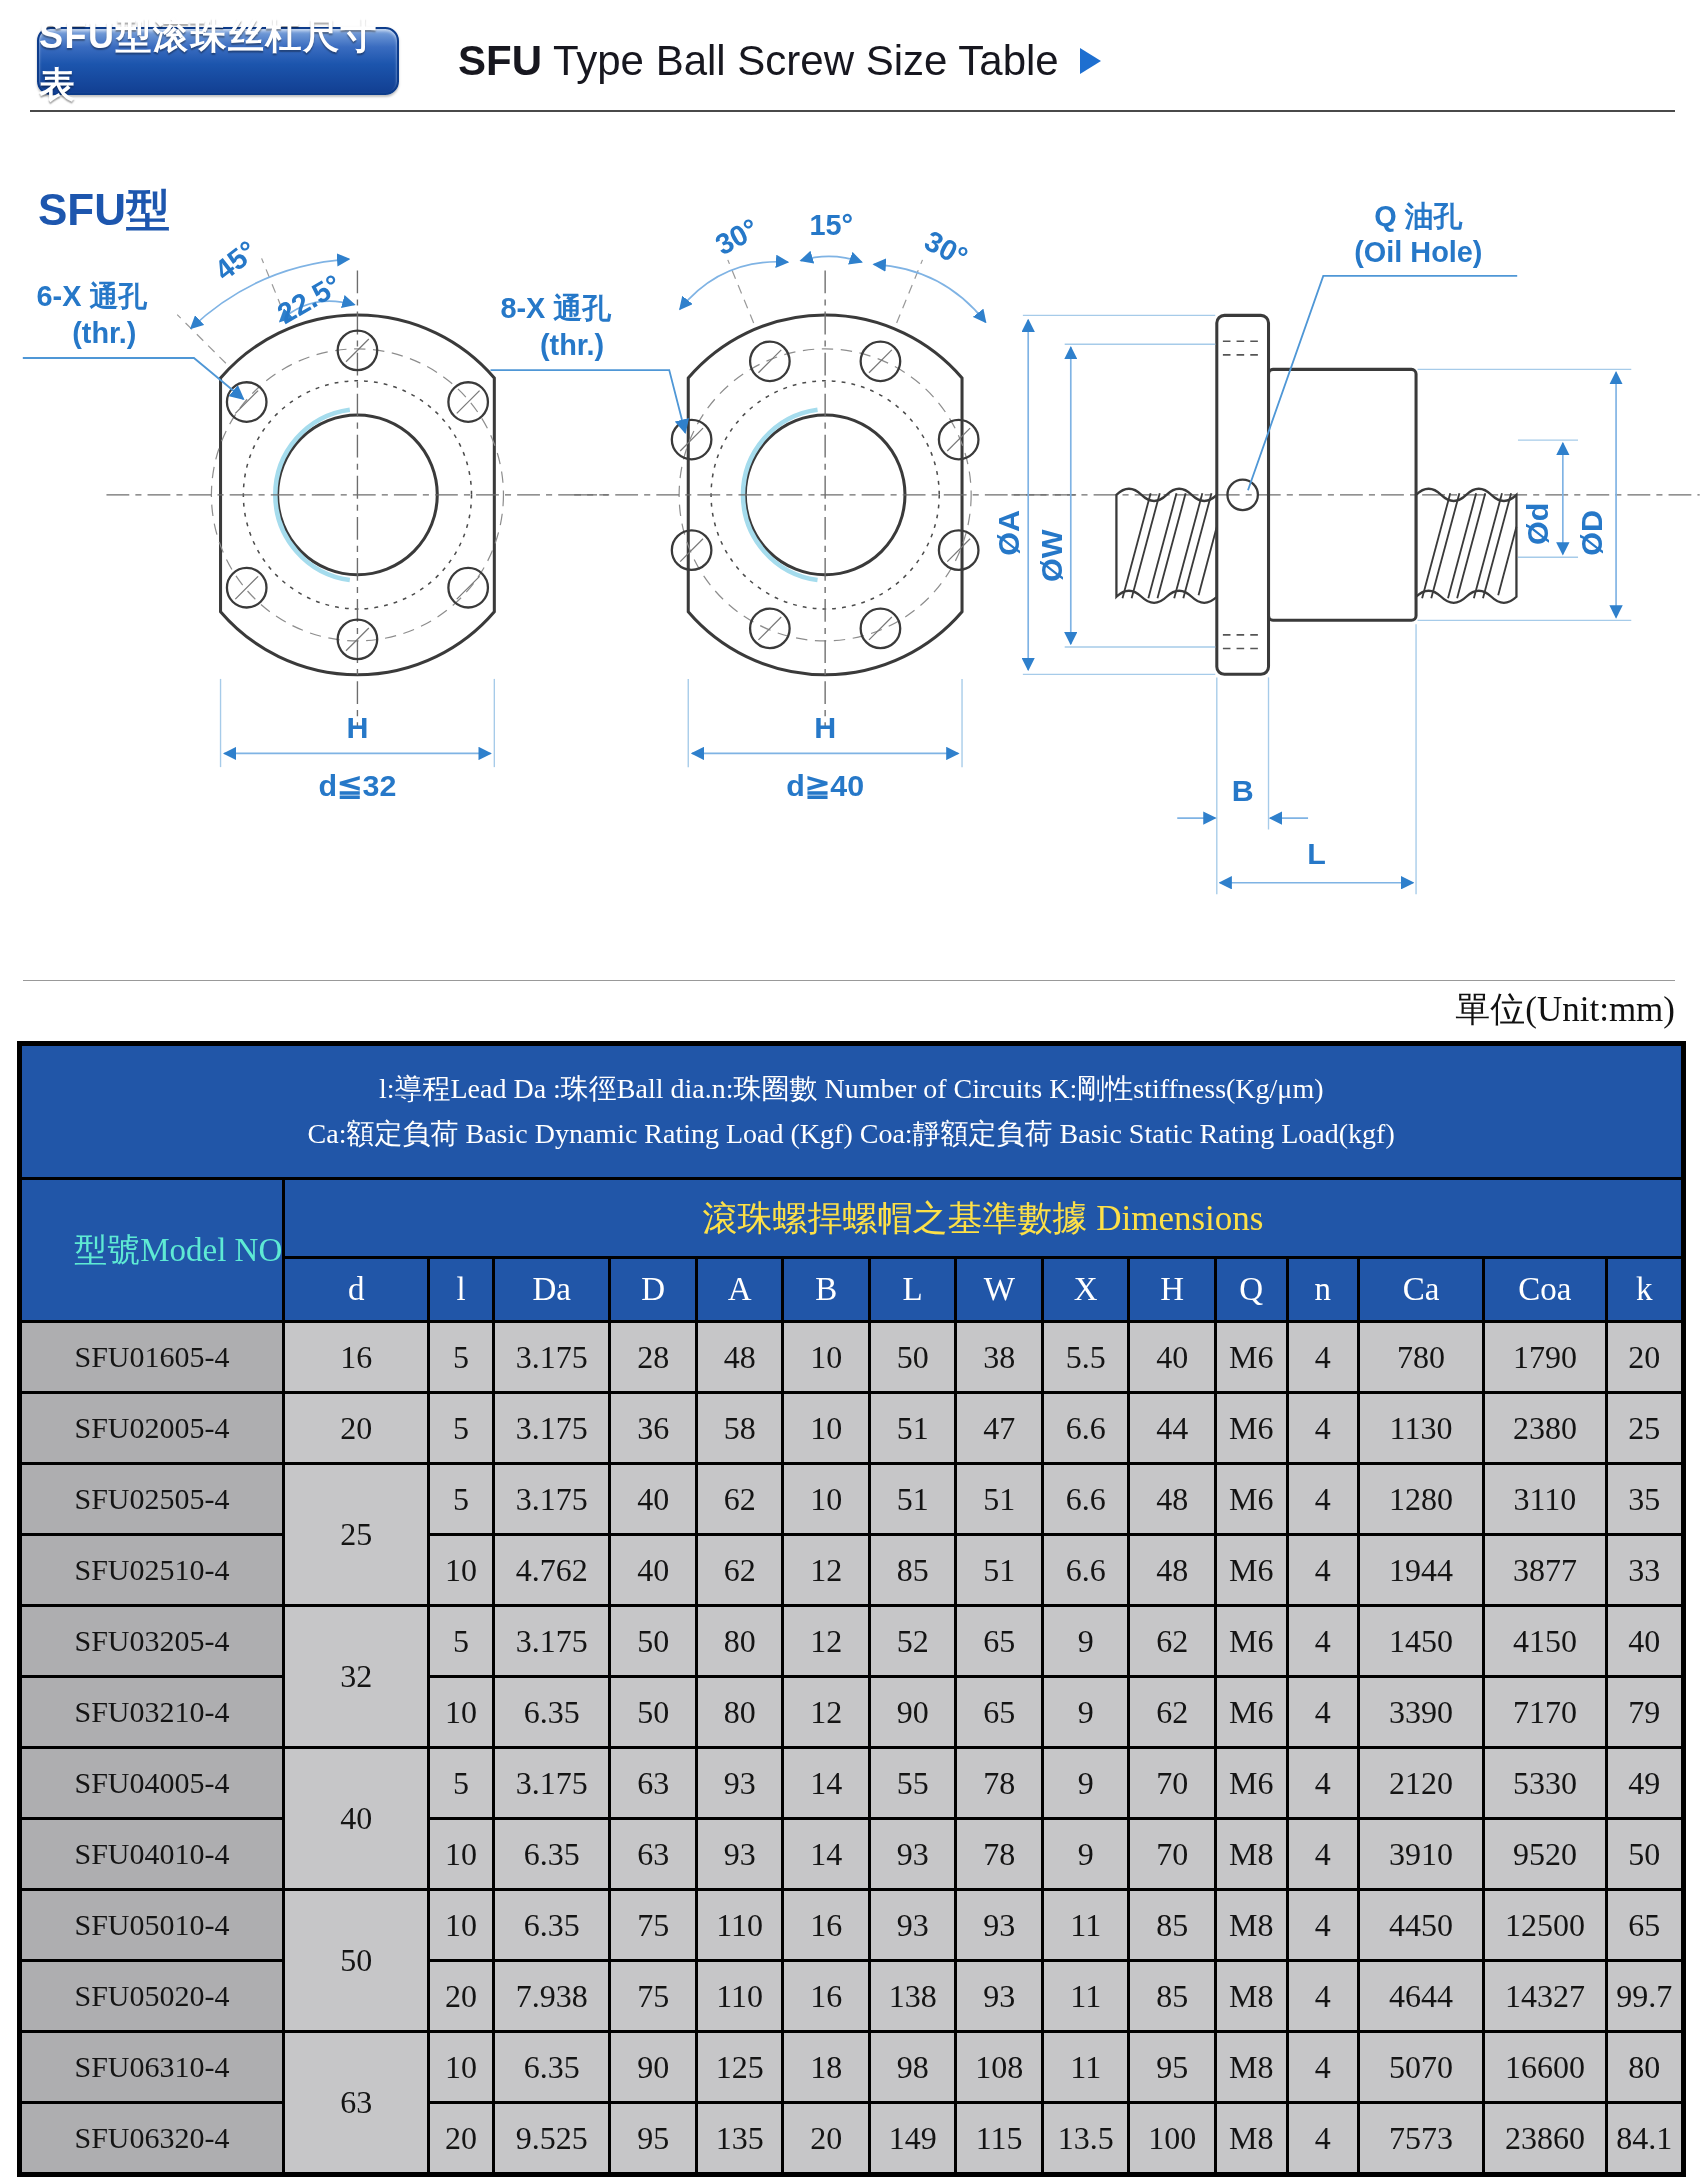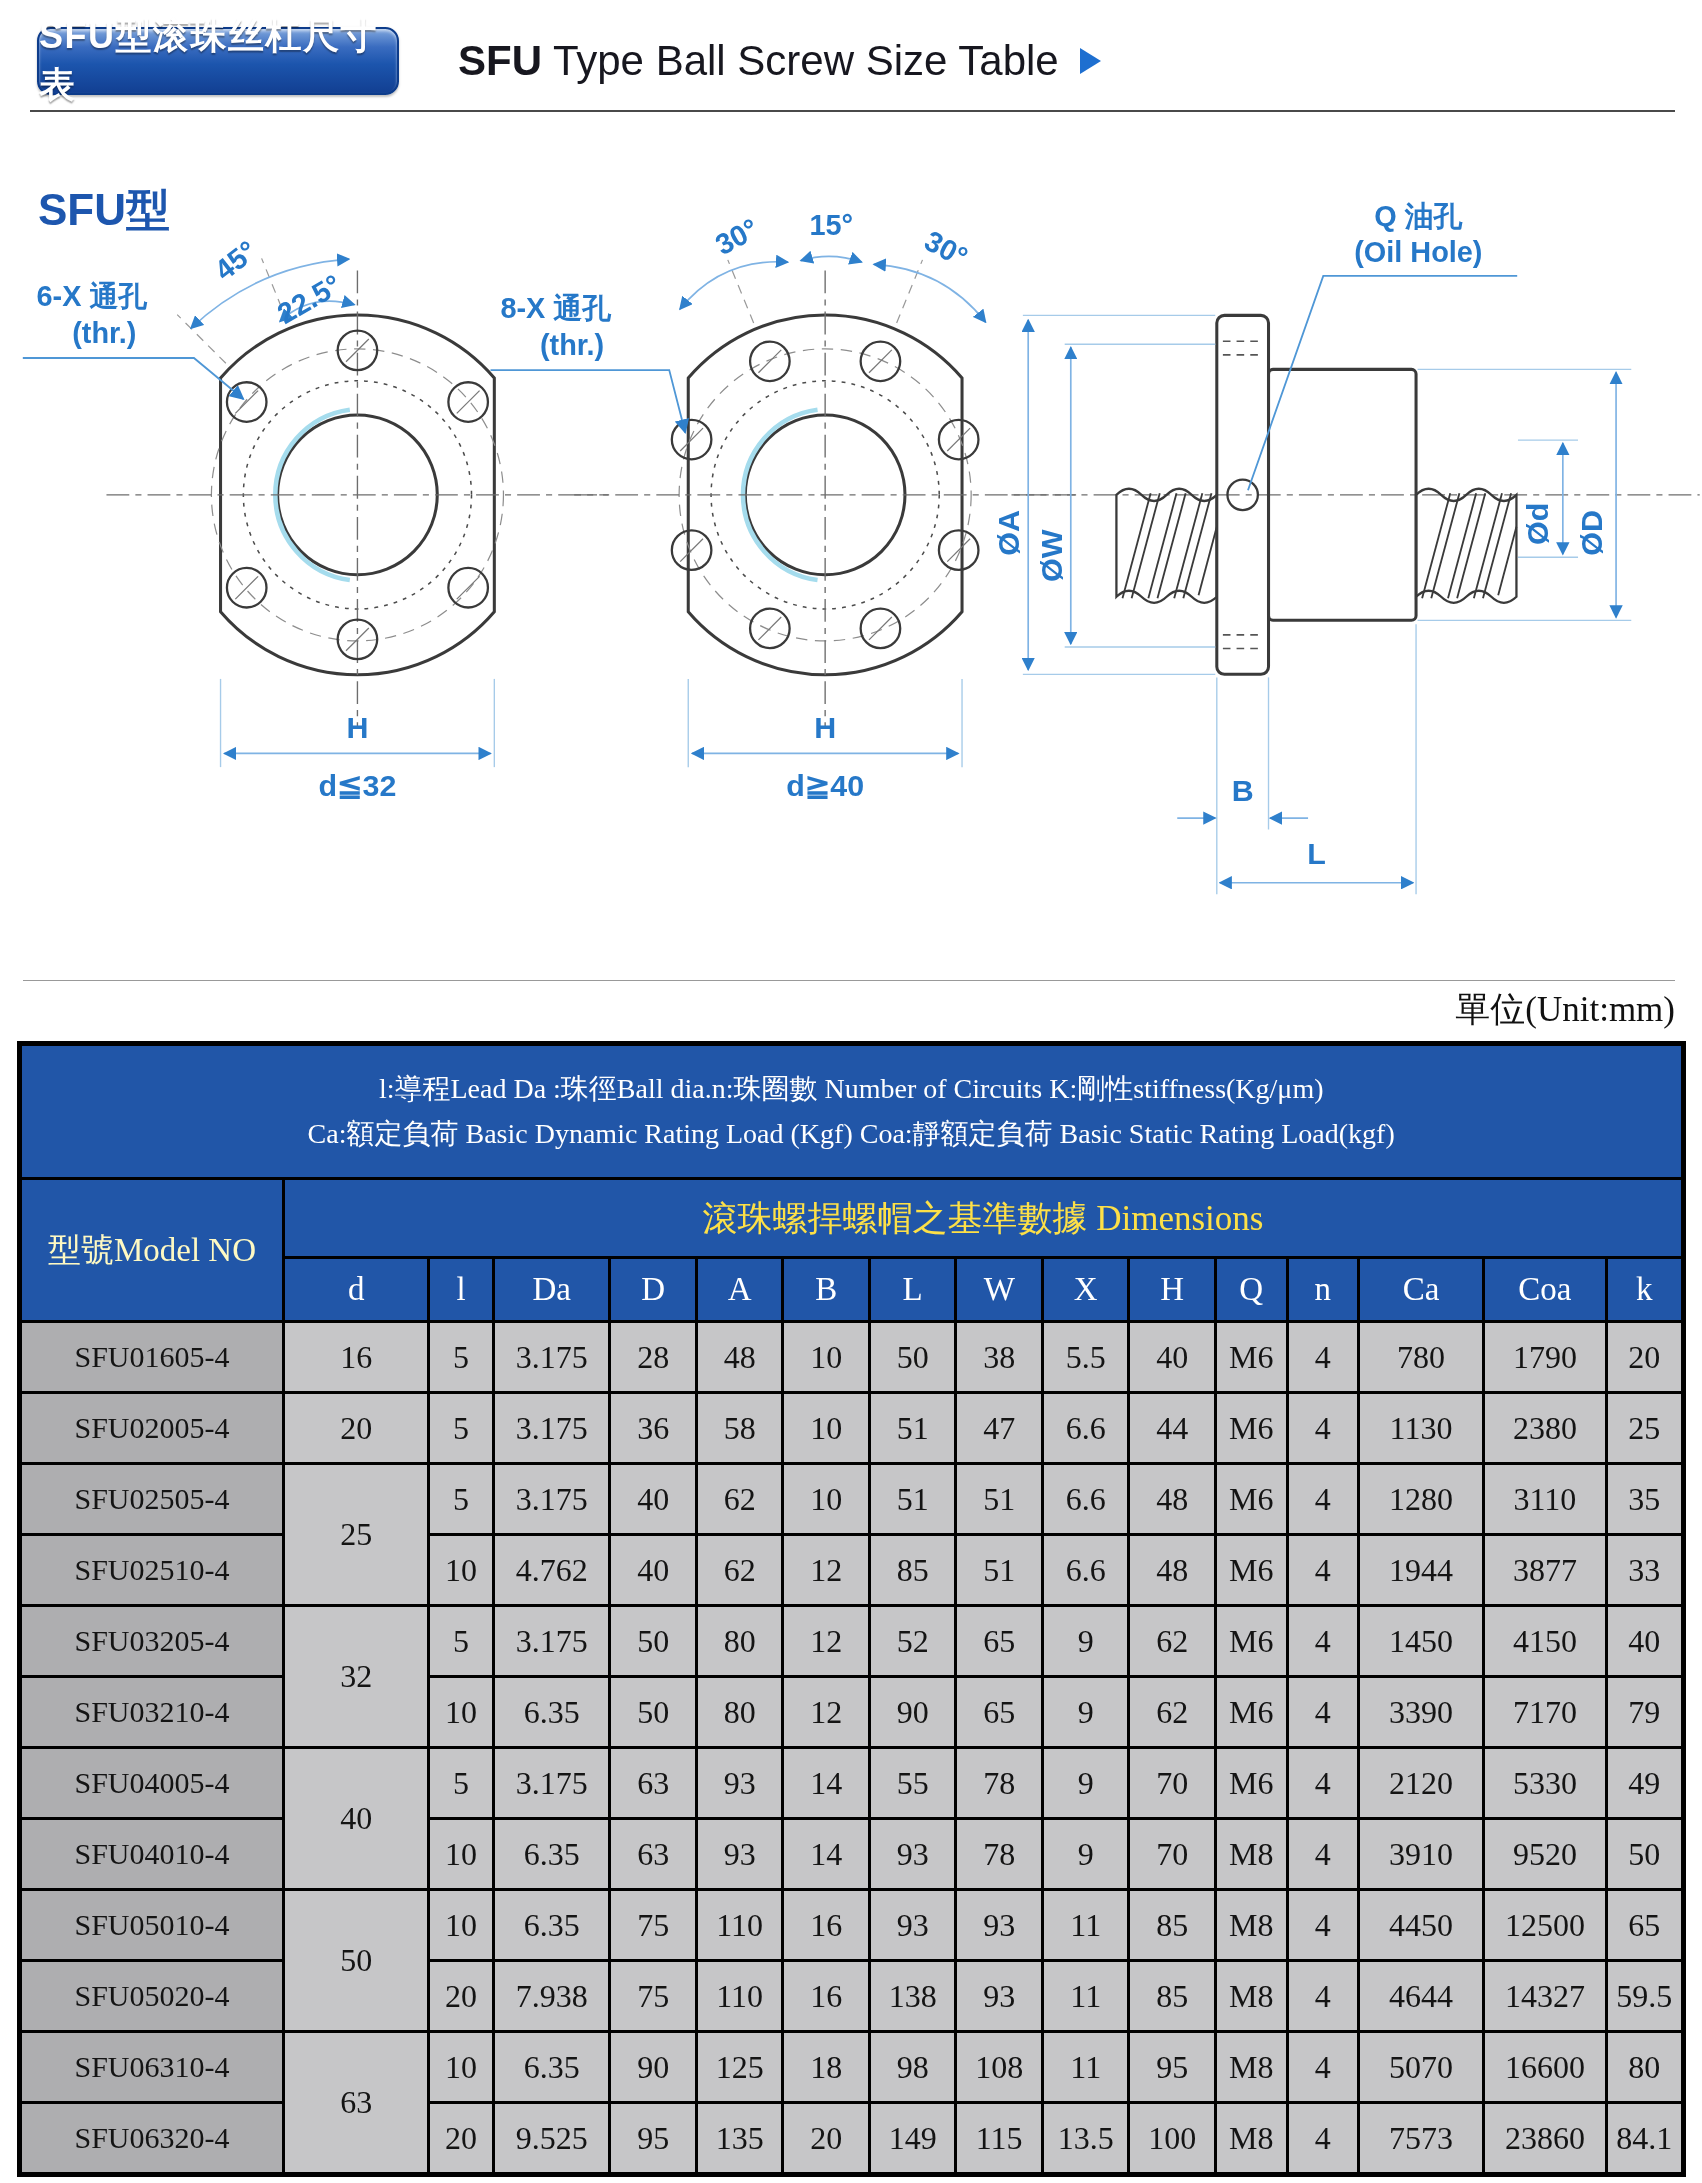--- a/index.html
+++ b/index.html
@@ -31,21 +31,21 @@
   .unit-note{position:absolute;right:27px;top:986px;font-size:35px;color:#111;
     font-family:"Liberation Serif",serif;}
 
   
   table.size-table{position:absolute;left:16.7px;top:1041px;width:1669px;
     border-collapse:collapse;table-layout:fixed;border:5.3px solid #000;
     font-family:"Liberation Serif",serif;}
   .size-table td,.size-table th{border:3px solid #000;text-align:center;
     vertical-align:middle;padding:0;color:#141414;font-weight:normal;}
   td.info-band{background:#2156a8;color:#fff;height:131px;font-size:28px;line-height:1.6;}
-  th.model-head{background:#2156a8;color:#fef9c3;font-size:33px;}
+  th.model-head{background:#2156a8;color:#5eead4;font-size:33px;text-align:right;}
   th.dim-head{background:#2156a8;color:#fde047;font-size:35px;height:76px;}
   th.col-head{background:#2156a8;color:#fff;font-size:33px;height:61px;}
   td.model-cell{background:#aeaeb0;font-size:30px;height:68px;}
   td.d-cell{background:#c6c6c8;font-size:32px;}
   td.val-cell{background:#c6c6c8;font-size:32px;}
 
   
   .pline{stroke:#3a3a3a;stroke-width:4;fill:none;}
   .pline2{stroke:#3a3a3a;stroke-width:3;fill:none;}
   .hatch{stroke:#3a3a3a;stroke-width:2.4;fill:none;}
@@ -429,21 +429,21 @@
         <td class="val-cell">110</td>
         <td class="val-cell">16</td>
         <td class="val-cell">138</td>
         <td class="val-cell">93</td>
         <td class="val-cell">11</td>
         <td class="val-cell">85</td>
         <td class="val-cell">M8</td>
         <td class="val-cell">4</td>
         <td class="val-cell">4644</td>
         <td class="val-cell">14327</td>
-        <td class="val-cell">59.5</td>
+        <td class="val-cell">99.7</td>
       </tr>
       <tr>
         <td class="model-cell">SFU06310-4</td>
         <td class="d-cell" rowspan="2">63</td>
         <td class="val-cell">10</td>
         <td class="val-cell">6.35</td>
         <td class="val-cell">90</td>
         <td class="val-cell">125</td>
         <td class="val-cell">18</td>
         <td class="val-cell">98</td>

